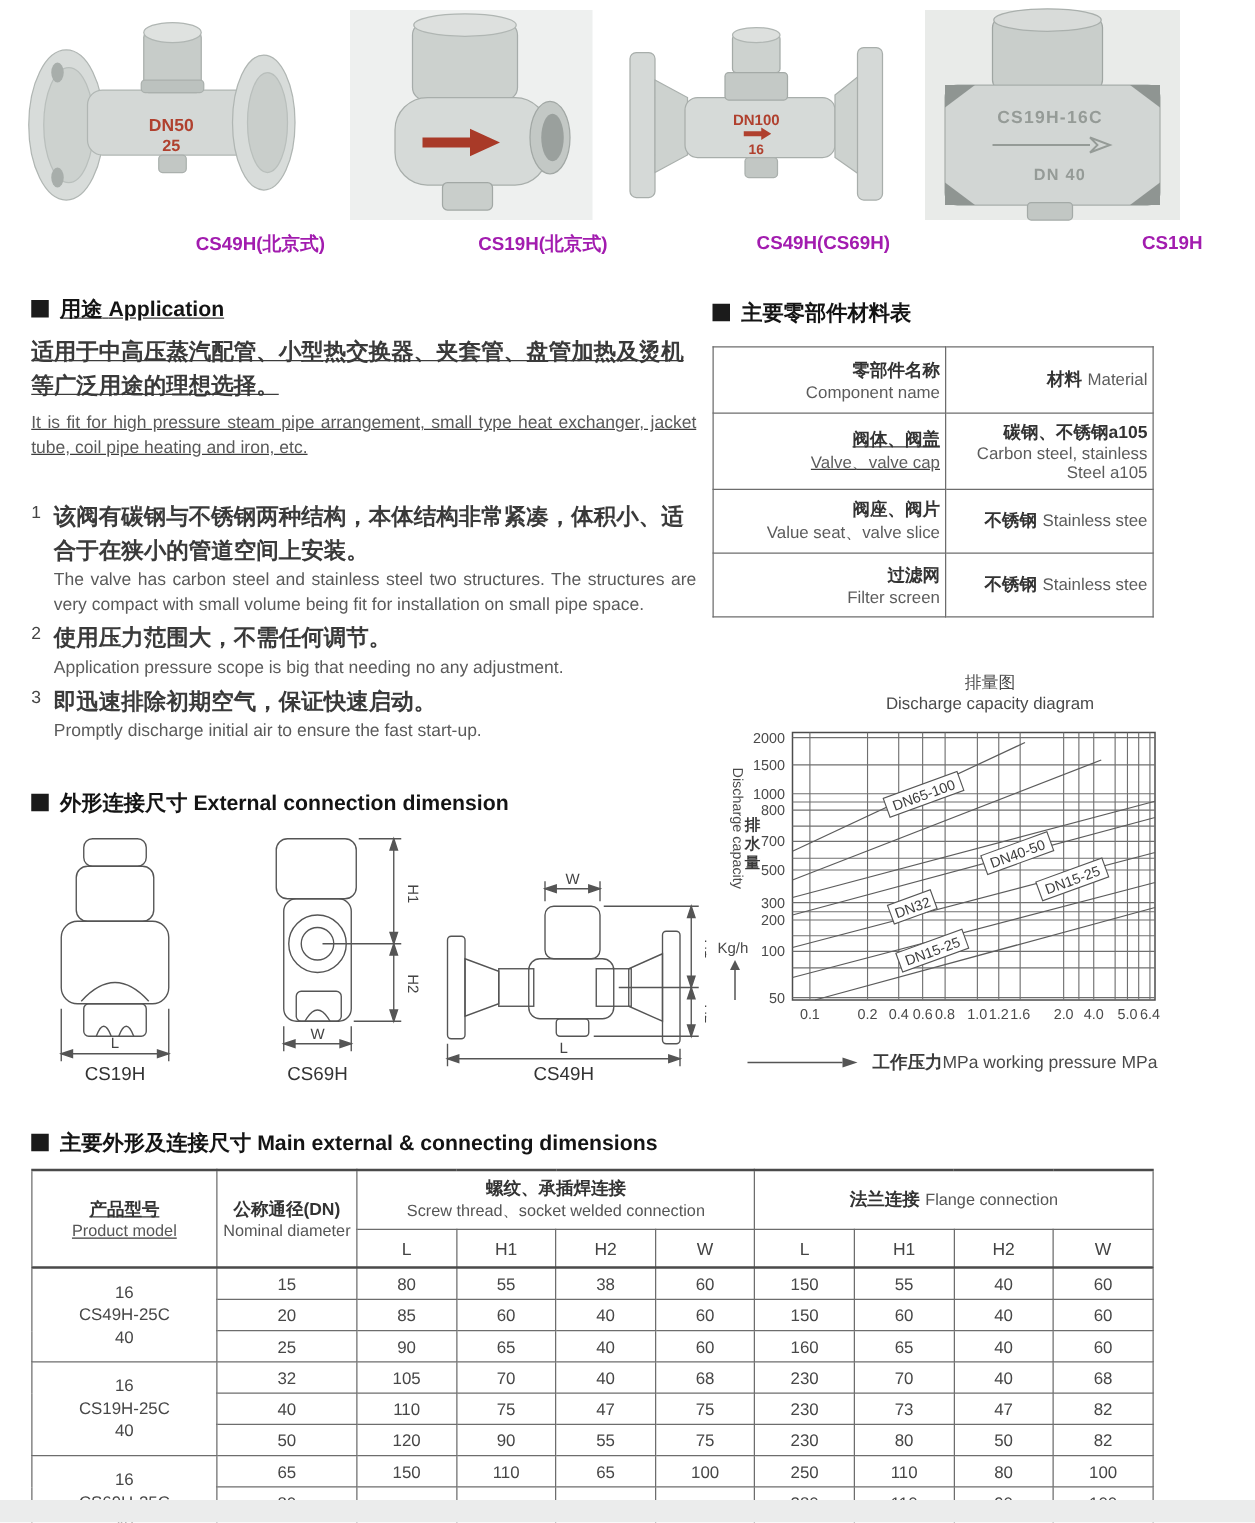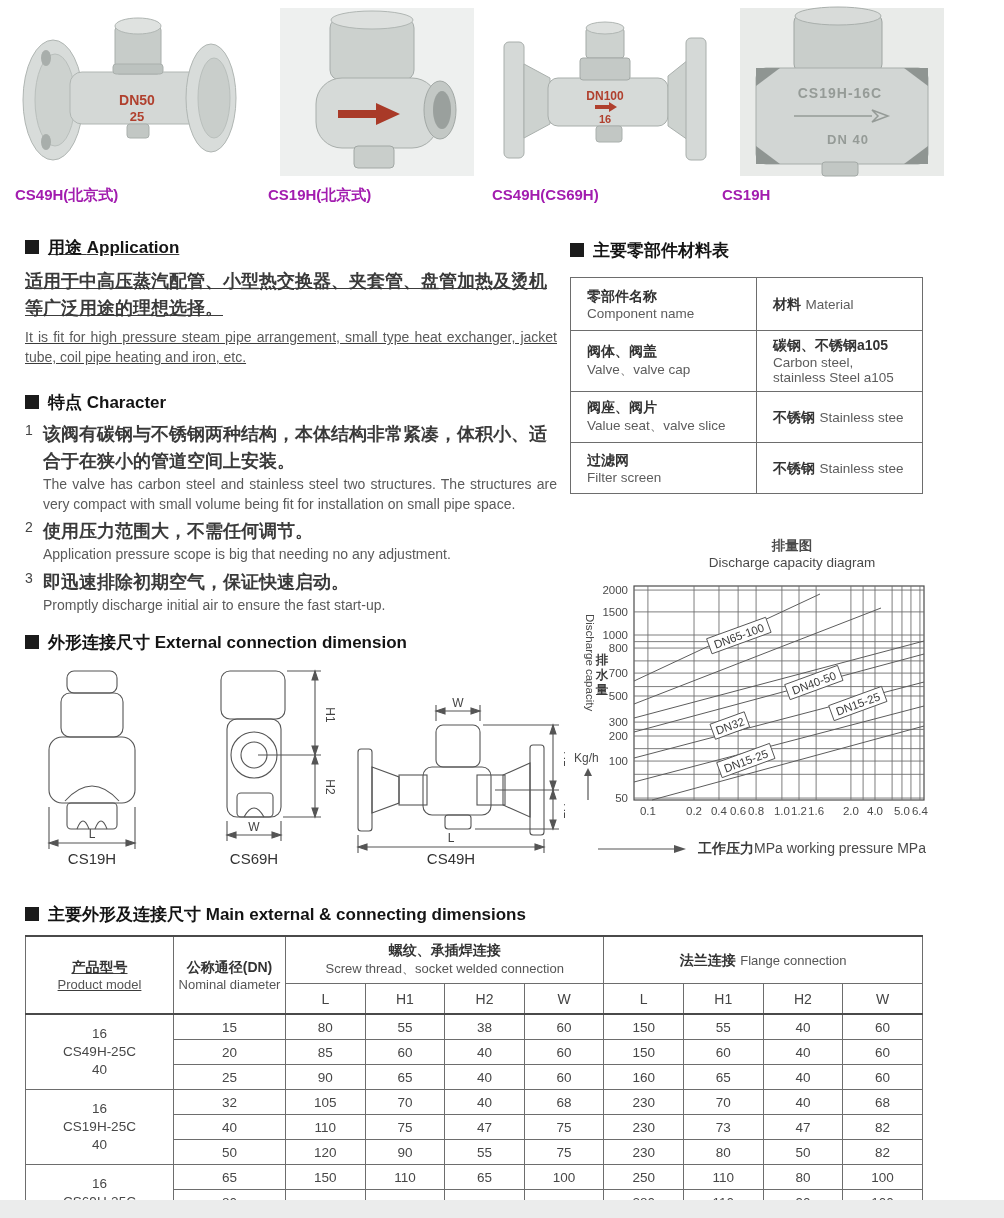--- a/index.html
+++ b/index.html
@@ -1,34 +1,34 @@
 <!DOCTYPE html>
 <html><head>
 <meta charset="utf-8">
 <style>
   html,body{margin:0;padding:0;background:#fff;}
   body{width:1004px;height:1218px;position:relative;overflow:hidden;
        font-family:"Liberation Sans",sans-serif;color:#3c3c3c;}
   .abs{position:absolute;}
   
-  .photo-card{position:absolute;top:6px;text-align:left;}
+  .photo-card{position:absolute;top:6px;text-align:right;}
   .photo-img{height:172px;display:block;margin:0 auto;}
   .photo-caption{margin-top:8px;font-size:15px;font-weight:bold;color:#a21caf;}
   
   .sec-title{font-size:17px;font-weight:bold;color:#141414;line-height:1.25;}
   .sq{display:inline-block;width:14px;height:14px;background:#1b1b1b;margin-right:9px;vertical-align:-1px;}
   .sub-title{font-size:17px;font-weight:bold;color:#141414;margin-left:23px;}
   
   .cn{font-size:18px;font-weight:bold;color:#3a3a3a;line-height:1.5;}
   .en{font-size:14px;color:#5a5a5a;line-height:1.4;text-align:justify;}
   .char-item{display:flex;margin-top:4px;}
   .char-num{width:18px;flex:none;font-size:14px;color:#444;padding-top:1px;}
   
   .mat-table{border-collapse:collapse;width:352px;table-layout:fixed;margin-top:16px;}
-  .mat-table td{border:1px solid #6d6d6d;text-align:left;vertical-align:middle;padding:4px 16px;}
+  .mat-table td{border:1px solid #6d6d6d;text-align:right;vertical-align:middle;padding:4px 4px;}
   .mat-cn{font-size:14px;font-weight:bold;color:#333;}
   .mat-en{font-size:13.5px;color:#5c5c5c;}
   .mat-inline .mat-cn,.mat-inline .mat-en{display:inline;}
   
   .chart-title{ text-align:center;font-size:13.5px;color:#4a4a4a;line-height:1.25;}
   .chart-xlabel{font-size:14px;color:#4a4a4a;margin-top:2px;display:flex;align-items:center;gap:10px;padding-left:24px;}
   .chart-xlabel .cnb{font-weight:bold;color:#3a3a3a;}
   
   .dims-table{border-collapse:collapse;width:897px;table-layout:fixed;margin-top:10px;}
   .dims-table th,.dims-table td{border:1px solid #6d6d6d;font-weight:normal;text-align:center;vertical-align:middle;padding:0 2px;}
@@ -116,23 +116,20 @@
 
 <div class="abs" style="left:25px;top:237px;width:532px;text-decoration:underline;">
   <div class="sec-title">
     <span class="sq"></span><span>用途</span>&nbsp;<span>Application</span>
   </div>
   <p class="cn" style="margin:10px 0 6px 0;">适用于中高压蒸汽配管、小型热交换器、夹套管、盘管加热及烫机等广泛用途的理想选择。</p>
   <p class="en" style="margin:6px 0 0 0;">It is fit for high pressure steam pipe arrangement, small type heat exchanger, jacket tube, coil pipe heating and iron, etc.</p>
 </div>
 
 <div class="abs" style="left:25px;top:392px;width:532px;">
-  <div class="sec-title">
-    <span class="sq"></span><span>特点</span>&nbsp;<span>Character</span>
-  </div>
   <div style="margin-top:8px;">
     <div class="char-item">
       <div class="char-num">1</div>
       <div>
         <div class="cn">该阀有碳钢与不锈钢两种结构，本体结构非常紧凑，体积小、适合于在狭小的管道空间上安装。</div>
         <div class="en">The valve has carbon steel and stainless steel two structures. The  structures are very compact with small volume being fit for installation on  small pipe space.</div>
       </div>
     </div>
     <div class="char-item">
       <div class="char-num">2</div>
@@ -165,21 +162,21 @@
       <td style="height:44px;">
         <div class="mat-cn">零部件名称</div>
         <div class="mat-en">Component name</div>
       </td>
       <td class="mat-inline">
         <span class="mat-cn">材料</span>
         <span class="mat-en">Material</span>
       </td>
     </tr>
     <tr>
-      <td style="height:52px;">
+      <td style="height:52px;text-decoration:underline;">
         <div class="mat-cn">阀体、阀盖</div>
         <div class="mat-en">Valve、valve cap</div>
       </td>
       <td>
         <div class="mat-cn">碳钢、不锈钢a105</div>
         <div class="mat-en">Carbon steel, stainless Steel a105</div>
       </td>
     </tr>
     <tr>
       <td style="height:42px;">
@@ -200,21 +197,21 @@
         <span class="mat-cn">不锈钢</span>
         <span class="mat-en">Stainless stee</span>
       </td>
     </tr>
   </tbody>
     </table>
 </div>
 
 <div class="abs" style="left:572px;top:538px;width:400px;">
   <div class="chart-title" style="padding-left:40px;">
-    <div style="font-weight:bold;">排量图</div>
+    <div style="font-weight:normal;">排量图</div>
     <div>Discharge capacity diagram</div>
   </div>
   <svg id="chart-svg" width="400" height="262" viewBox="0 0 400 262">
       <rect x="62" y="14" width="290" height="214" fill="none" stroke="#4c4c4c" stroke-width="1.2"></rect>
       <line x1="75.92" y1="14" x2="75.92" y2="228" stroke="#6f6f6f" stroke-width="0.9"></line>
       <line x1="122.03" y1="14" x2="122.03" y2="228" stroke="#6f6f6f" stroke-width="0.9"></line>
       <line x1="146.97" y1="14" x2="146.97" y2="228" stroke="#6f6f6f" stroke-width="0.9"></line>
       <line x1="166.11" y1="14" x2="166.11" y2="228" stroke="#6f6f6f" stroke-width="0.9"></line>
       <line x1="184.08999999999997" y1="14" x2="184.08999999999997" y2="228" stroke="#6f6f6f" stroke-width="0.9"></line>
       <line x1="209.9" y1="14" x2="209.9" y2="228" stroke="#6f6f6f" stroke-width="0.9"></line>

